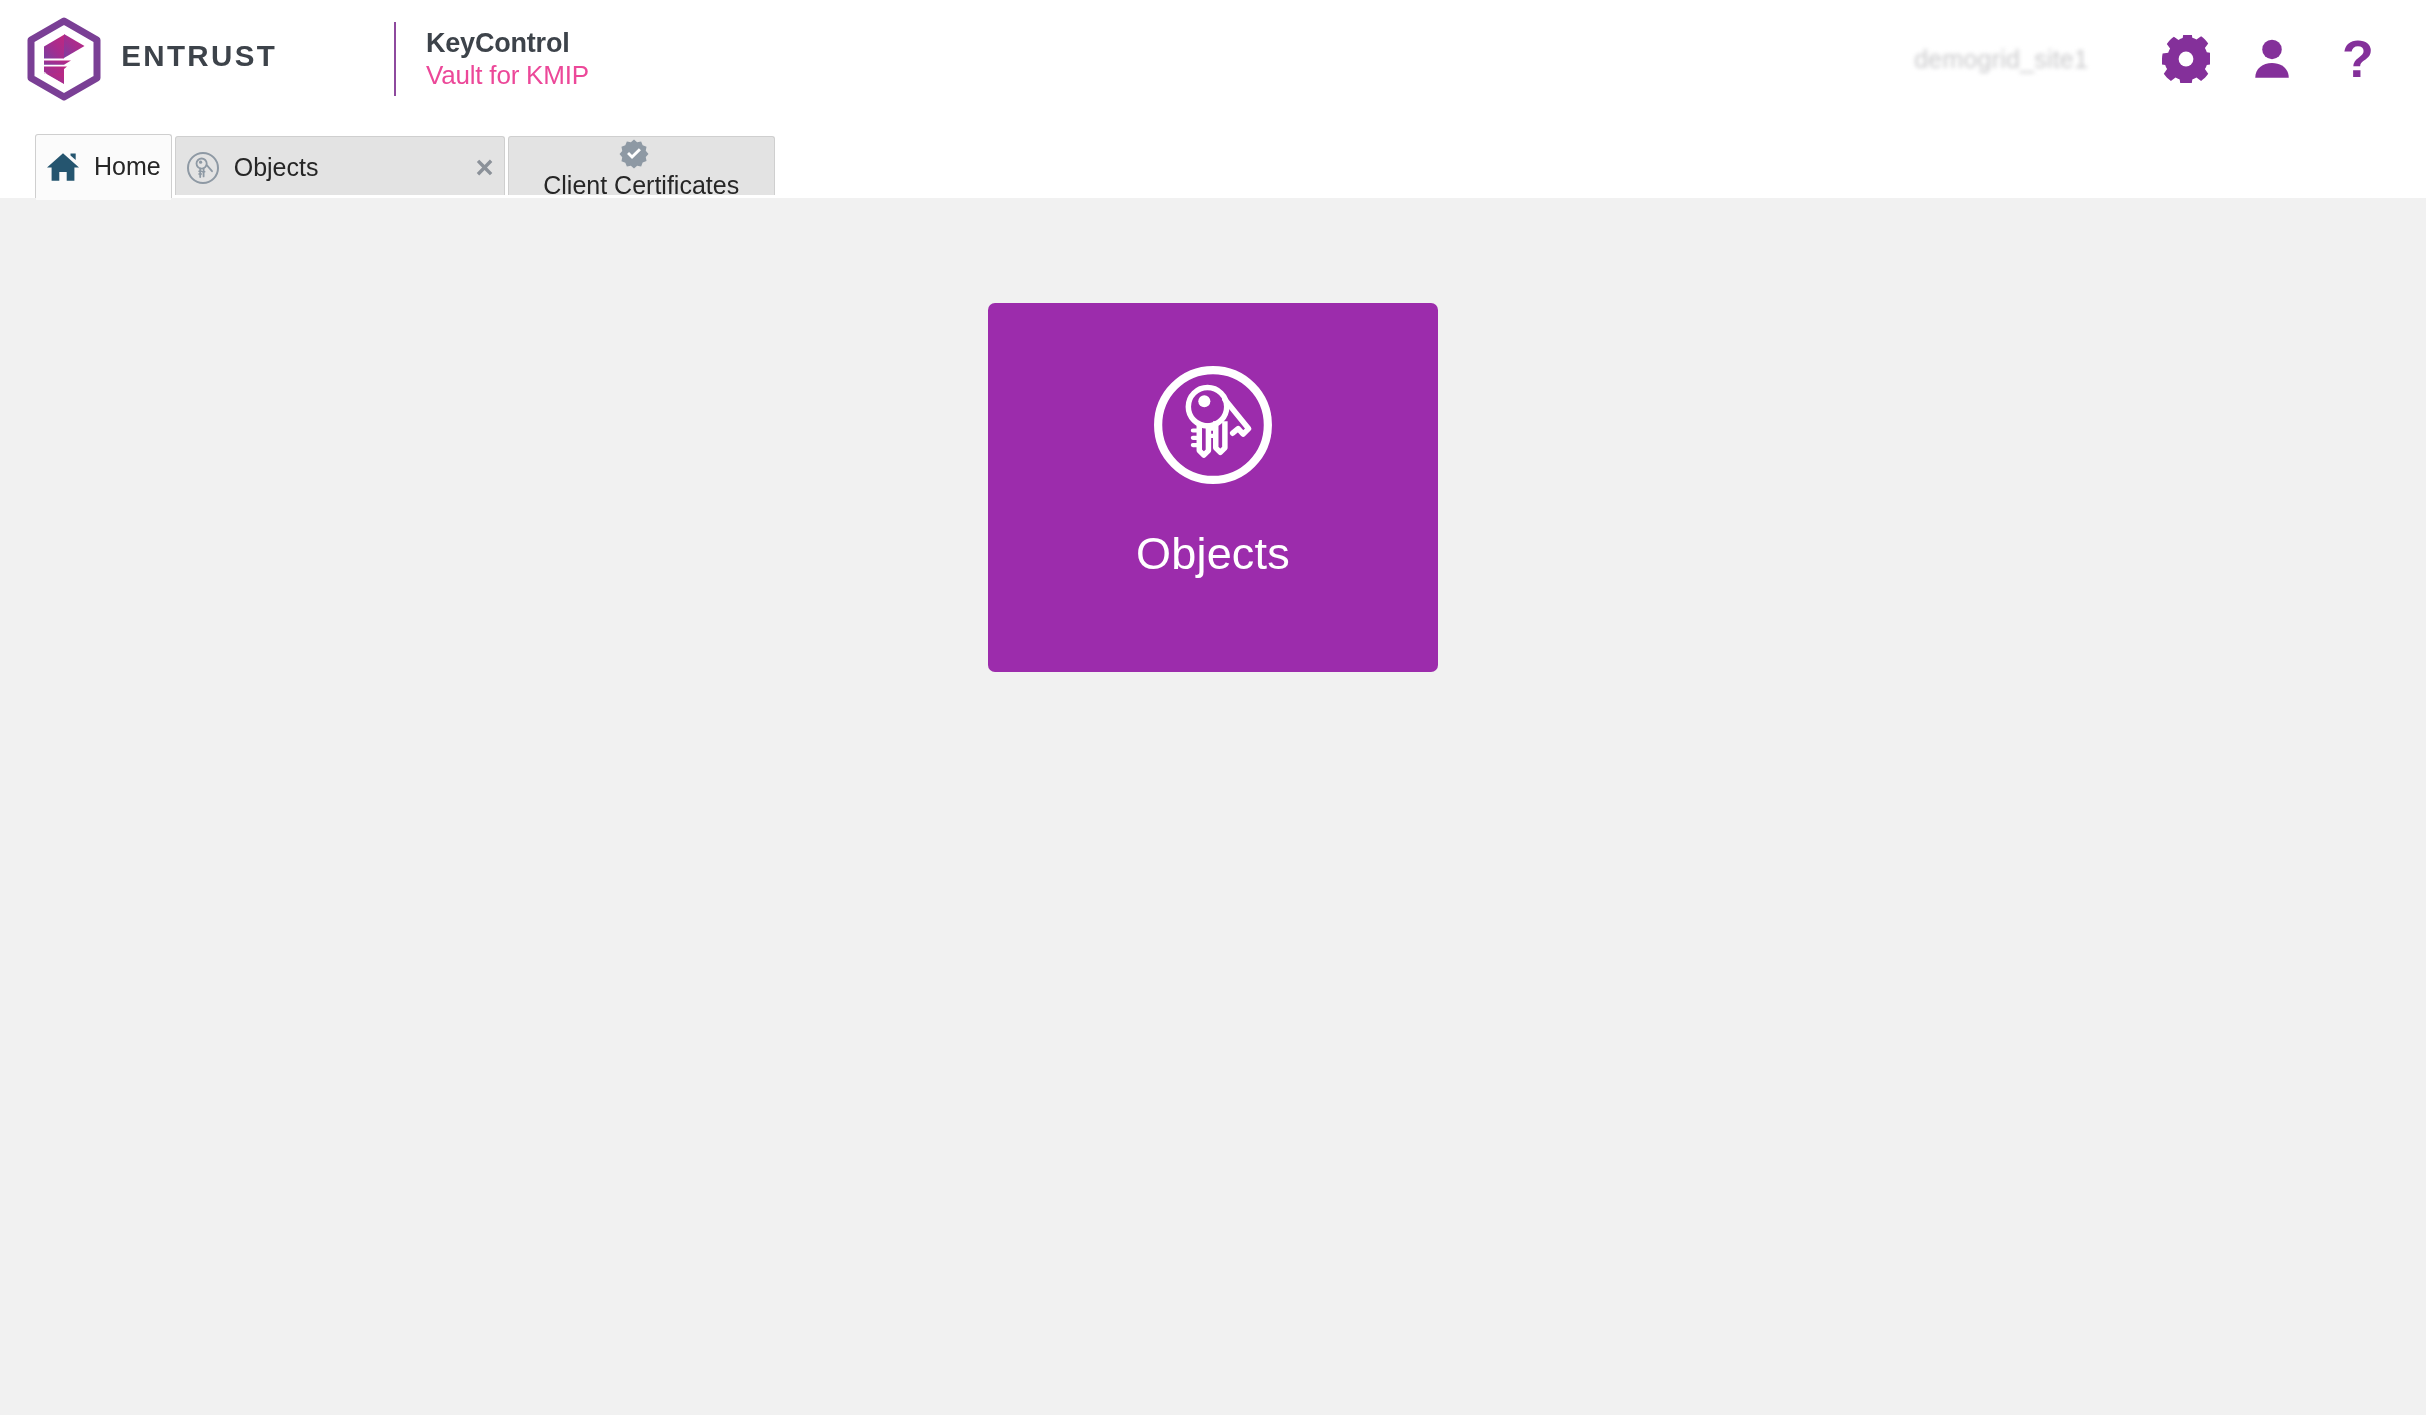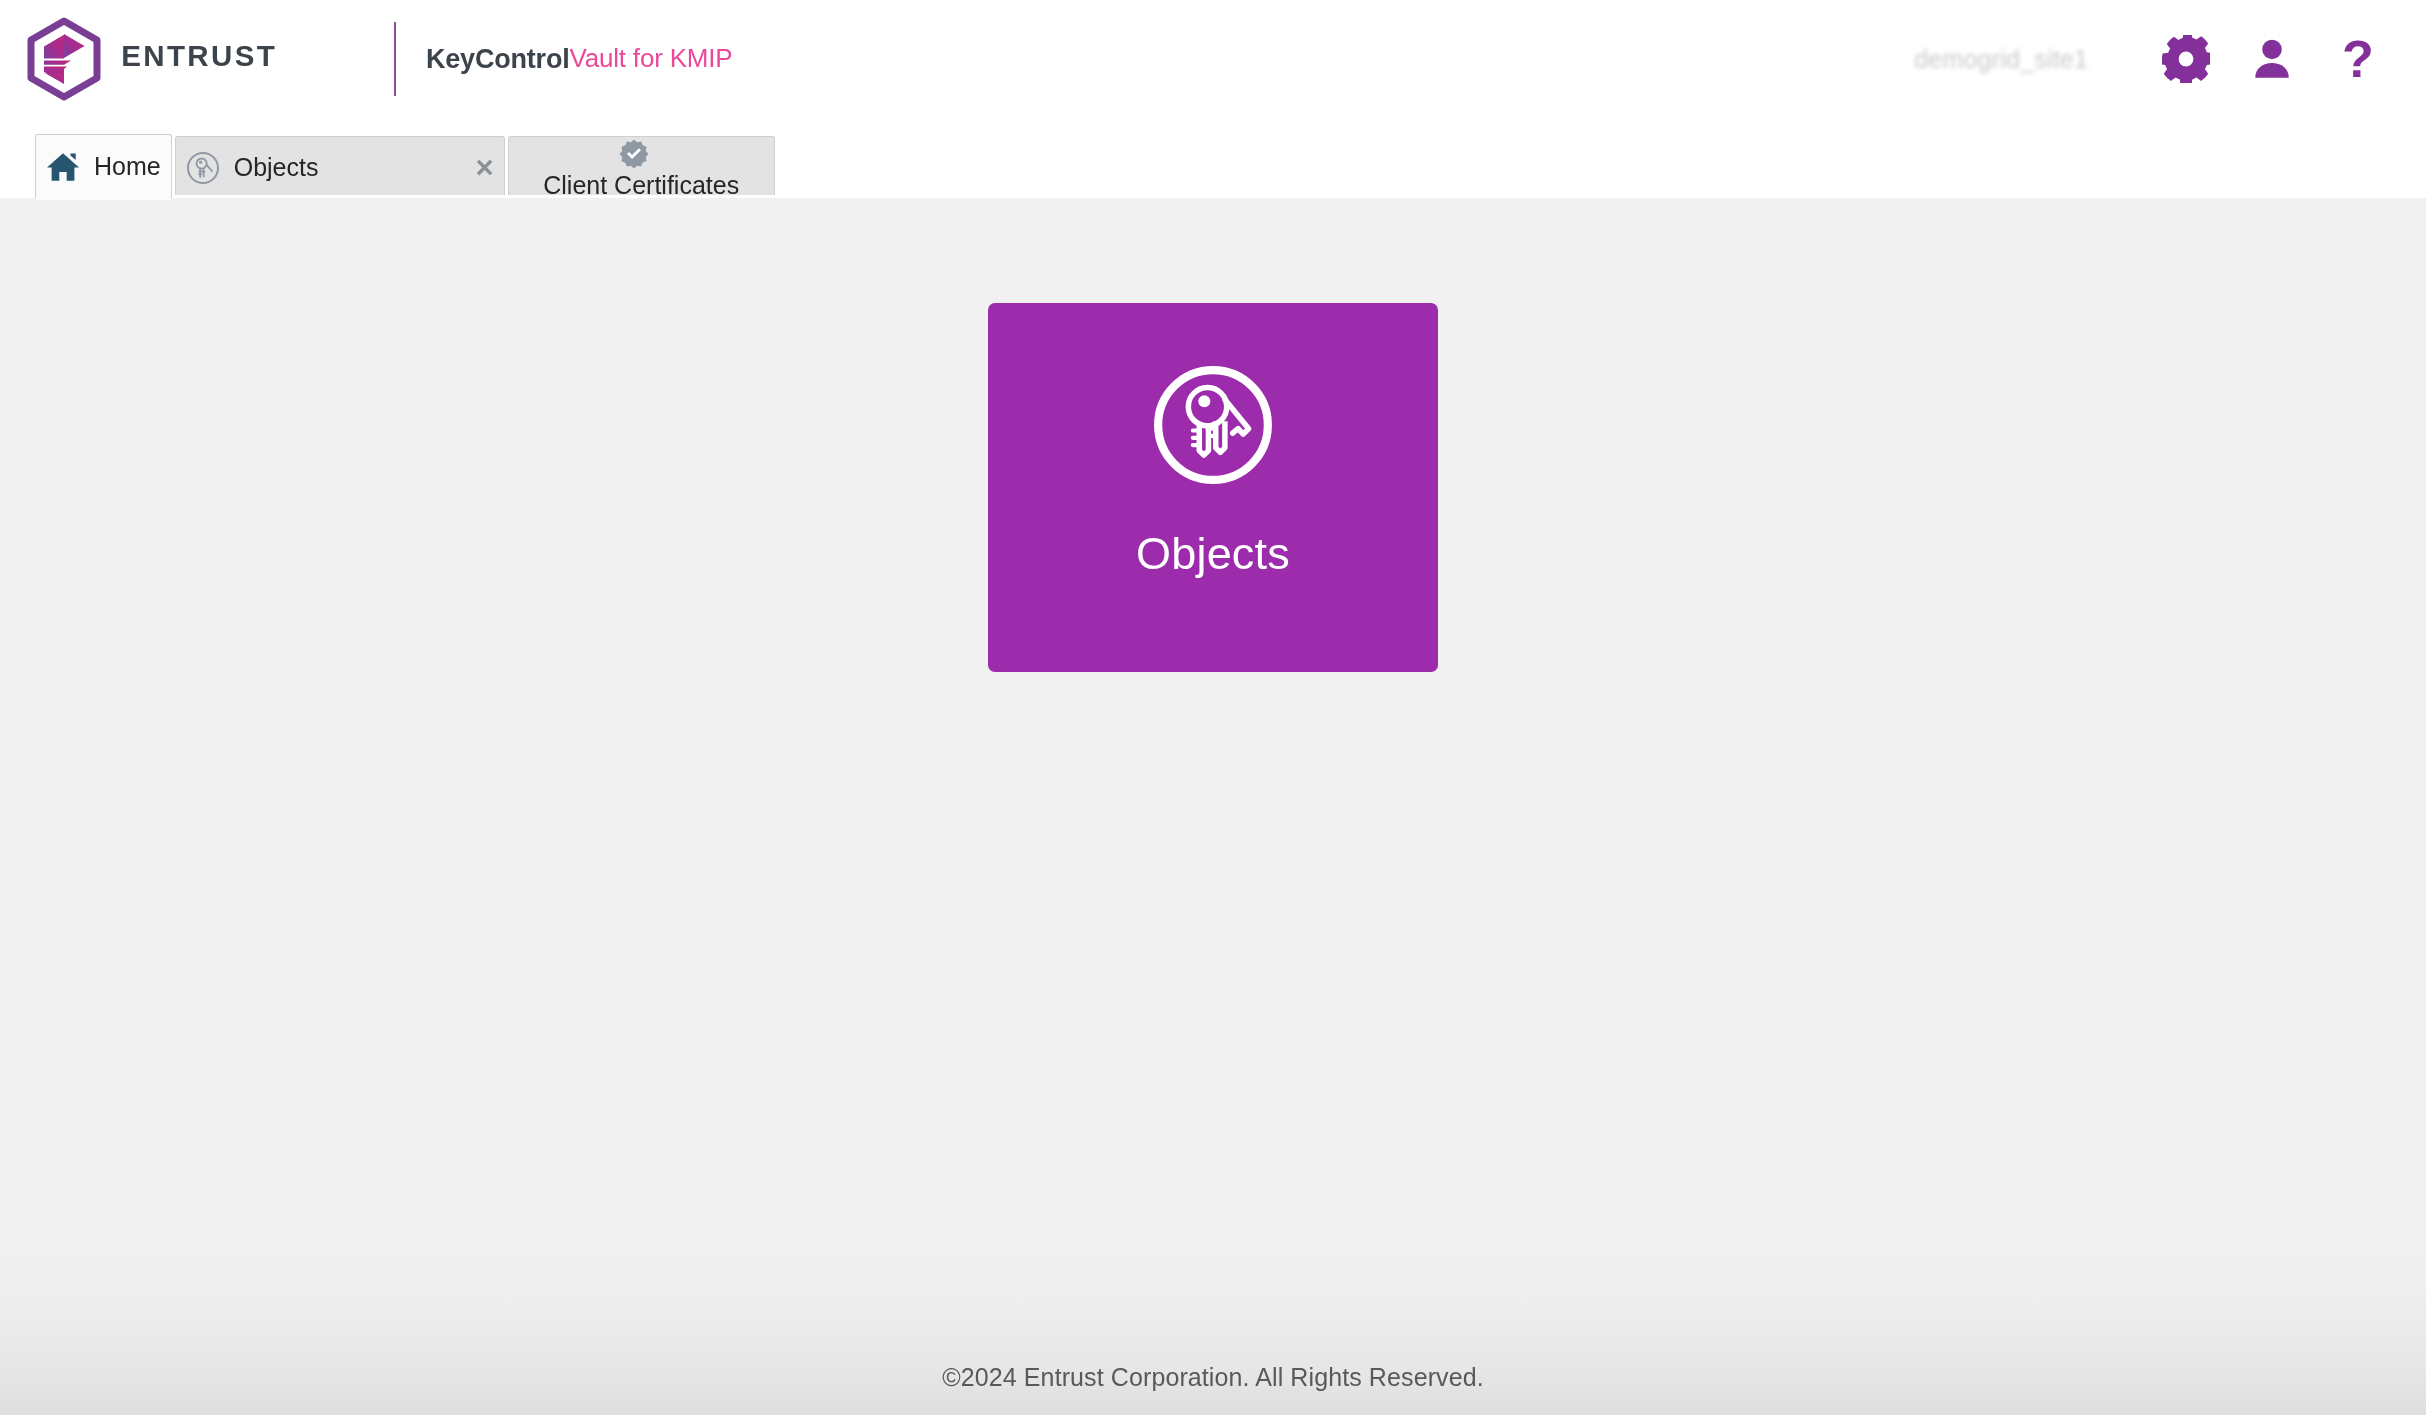--- a/index.html
+++ b/index.html
@@ -45,21 +45,21 @@
 
   .header-divider {
     width: 2px;
     height: 74px;
     background: #8e4a9e;
     margin: 0 30px 0 28px;
   }
 
   .product-title {
     display: flex;
-    flex-direction: row;
+    flex-direction: column;
     line-height: 1.22;
   }
   .product-title .line1 {
     font-size: 27px;
     font-weight: bold;
     color: #3d434a;
     letter-spacing: -0.2px;
   }
   .product-title .line2 {
     font-size: 26px;
@@ -359,17 +359,14 @@
           <path d="M48 76h7 M48 84h7 M48 92h7 M66 74h7 M66 82h7" fill="none" stroke="#ffffff" stroke-width="4.6" stroke-linecap="round"></path>
         </svg>
       </span>
       <span class="tile-label">Objects</span>
     </div>
 
 
 
   </div>
 
-  <div class="footer">
-    <span class="footer-text">©2024 Entrust Corporation. All Rights Reserved.</span>
-  </div>
 
 </div>
 
 </body></html>

